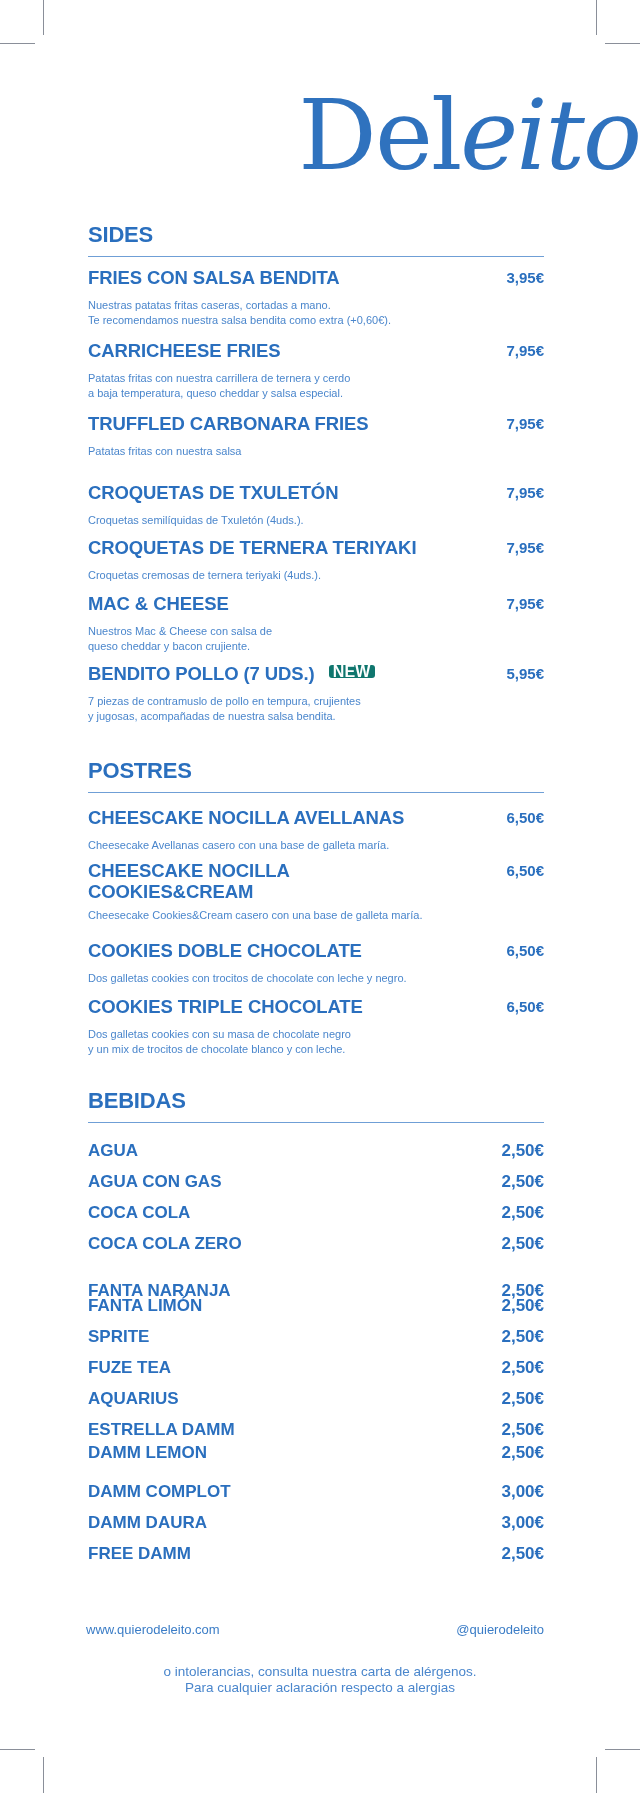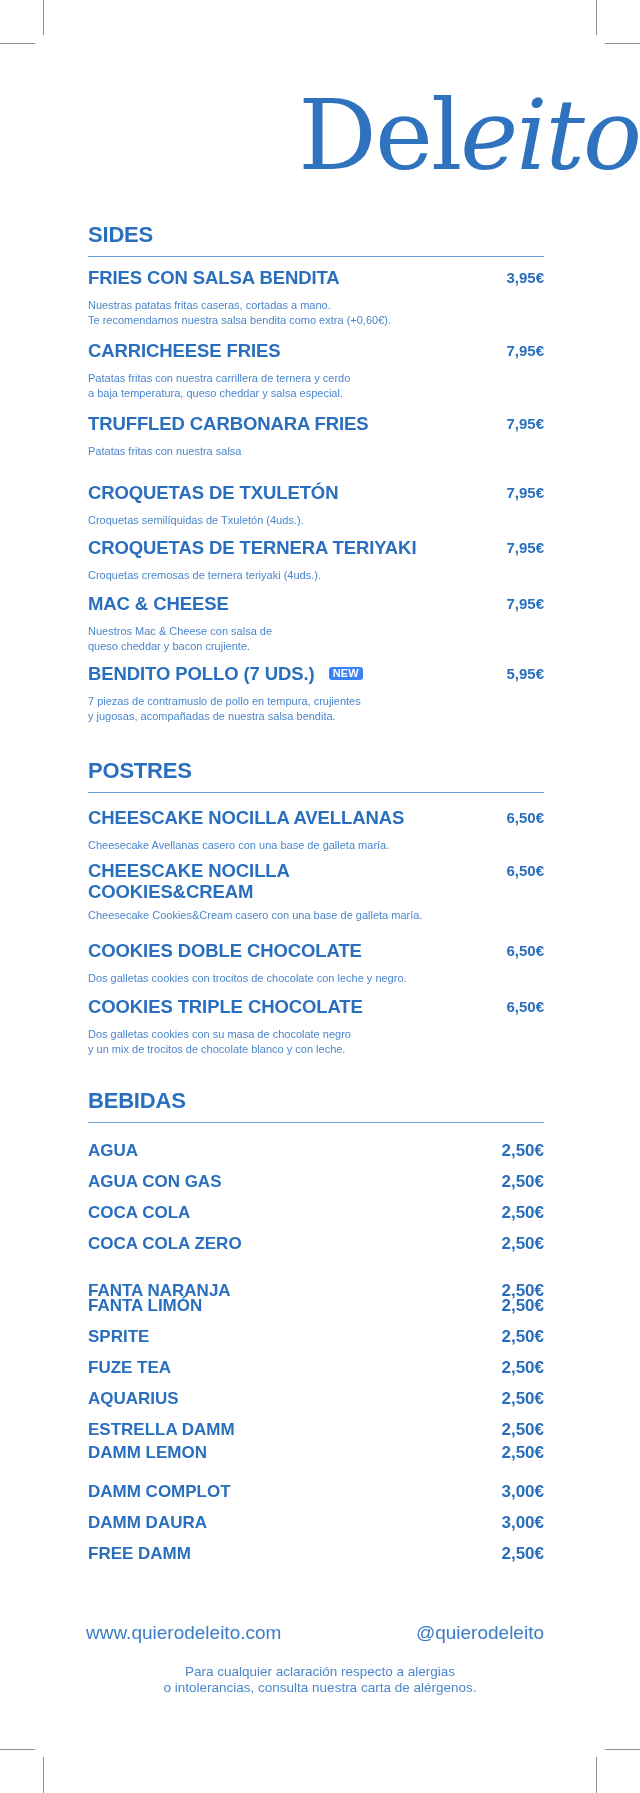--- a/index.html
+++ b/index.html
@@ -12,27 +12,27 @@
   .logo .it { font-style: italic; }
   .section { position: absolute; left: 88px; width: 456px; }
   .sec-title { font-weight: 900; font-size: 22px; letter-spacing: -0.2px; color: #2a6fbe;
                line-height: 26px; height: 26px; }
   .sec-rule { height: 1px; background: #6f9fd6; margin-top: 8px; }
   .item { position: absolute; left: 0; width: 456px; }
   .item-row { display: flex; justify-content: space-between; align-items: flex-start; }
   .item-name { font-weight: 900; font-size: 18.5px; line-height: 21px; color: #2a6fbe; letter-spacing: -0.1px; }
   .item-price { font-weight: 900; font-size: 15px; line-height: 21px; color: #2a6fbe; white-space: nowrap; }
   .item-desc { font-size: 11px; line-height: 14.5px; color: #4a86cc; margin-top: 10px; }
-  .badge { display: inline-block; background: #3b82f6; color: #fff; font-size: 11px;
+  .badge { display: inline-block; background: #0f766e; color: #fff; font-size: 16px;
            font-weight: 900; line-height: 13px; padding: 0 4px; border-radius: 3px;
            margin-left: 14px; vertical-align: 3px; letter-spacing: 0.2px; }
   .drink { position: absolute; left: 0; width: 456px; display: flex; justify-content: space-between; }
   .drink-name, .drink-price { font-weight: 900; font-size: 17px; line-height: 20px; color: #2a6fbe; }
   .footer-links { position: absolute; top: 1622px; left: 86px; width: 458px;
-                  display: flex; justify-content: space-between; font-size: 19px; color: #3a7cc6; }
+                  display: flex; justify-content: space-between; font-size: 13px; color: #3a7cc6; }
   .footer-note { position: absolute; top: 1664px; left: 0; width: 640px; text-align: center;
                  font-size: 13.5px; line-height: 16px; color: #4a86cc; }
 </style>
 </head>
 <body>
 
 <div class="crop" style="left:43px;top:0;width:1px;height:35px;"></div>
 <div class="crop" style="left:0;top:43px;width:35px;height:1px;"></div>
 <div class="crop" style="left:596px;top:0;width:1px;height:35px;"></div>
 <div class="crop" style="left:605px;top:43px;width:35px;height:1px;"></div>
@@ -222,15 +222,15 @@
       <span class="drink-name">FREE DAMM</span>
       <span class="drink-price">2,50€</span>
     </div>
 </div>
 
 <div class="footer-links">
   <span>www.quierodeleito.com</span>
   <span>@quierodeleito</span>
 </div>
 <div class="footer-note">
+  <div>o intolerancias, consulta nuestra carta de alérgenos.</div>
   <div>Para cualquier aclaración respecto a alergias</div>
-  <div>o intolerancias, consulta nuestra carta de alérgenos.</div>
 </div>
 
 </body></html>

